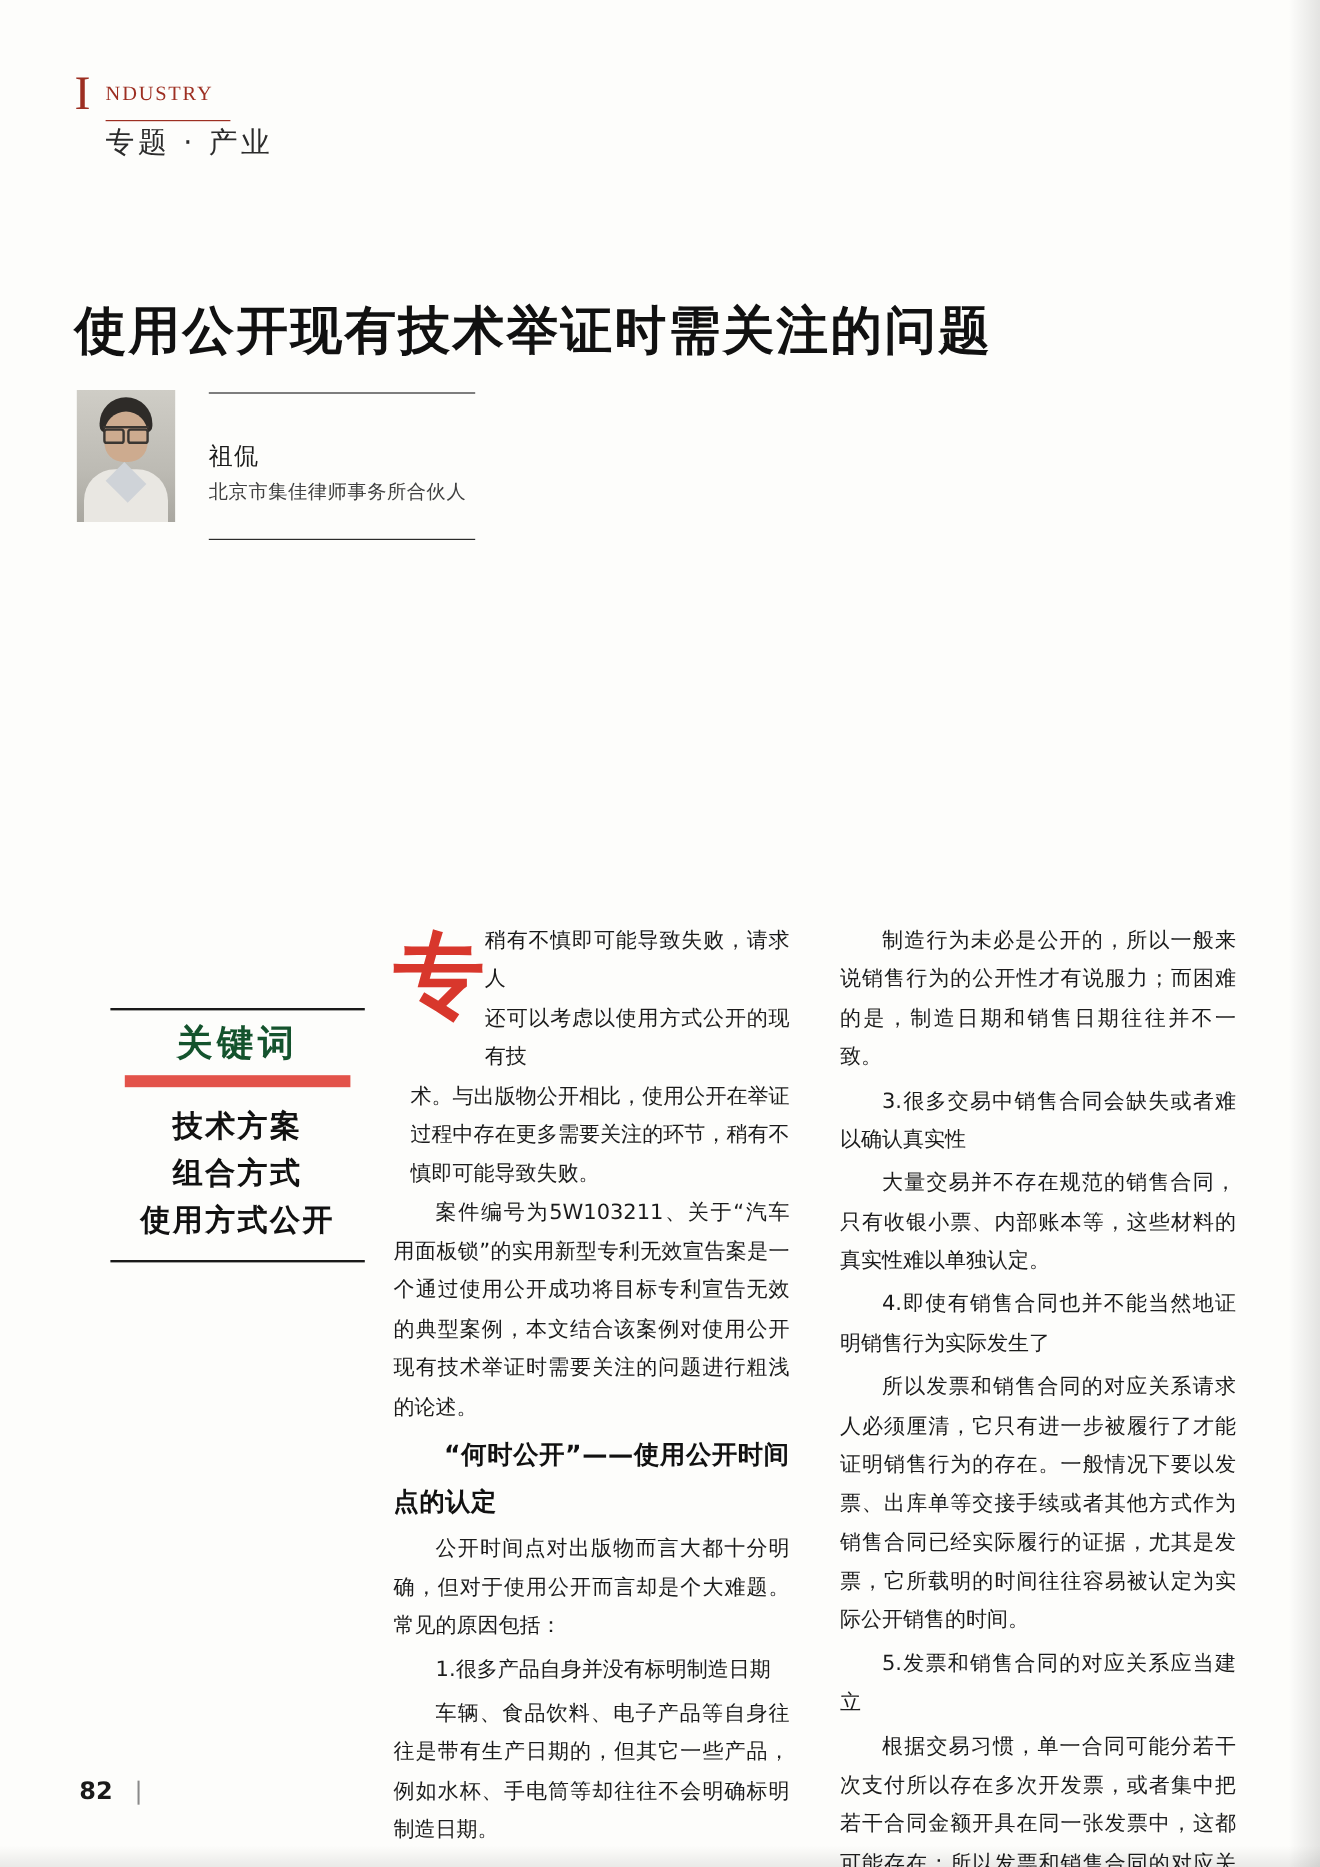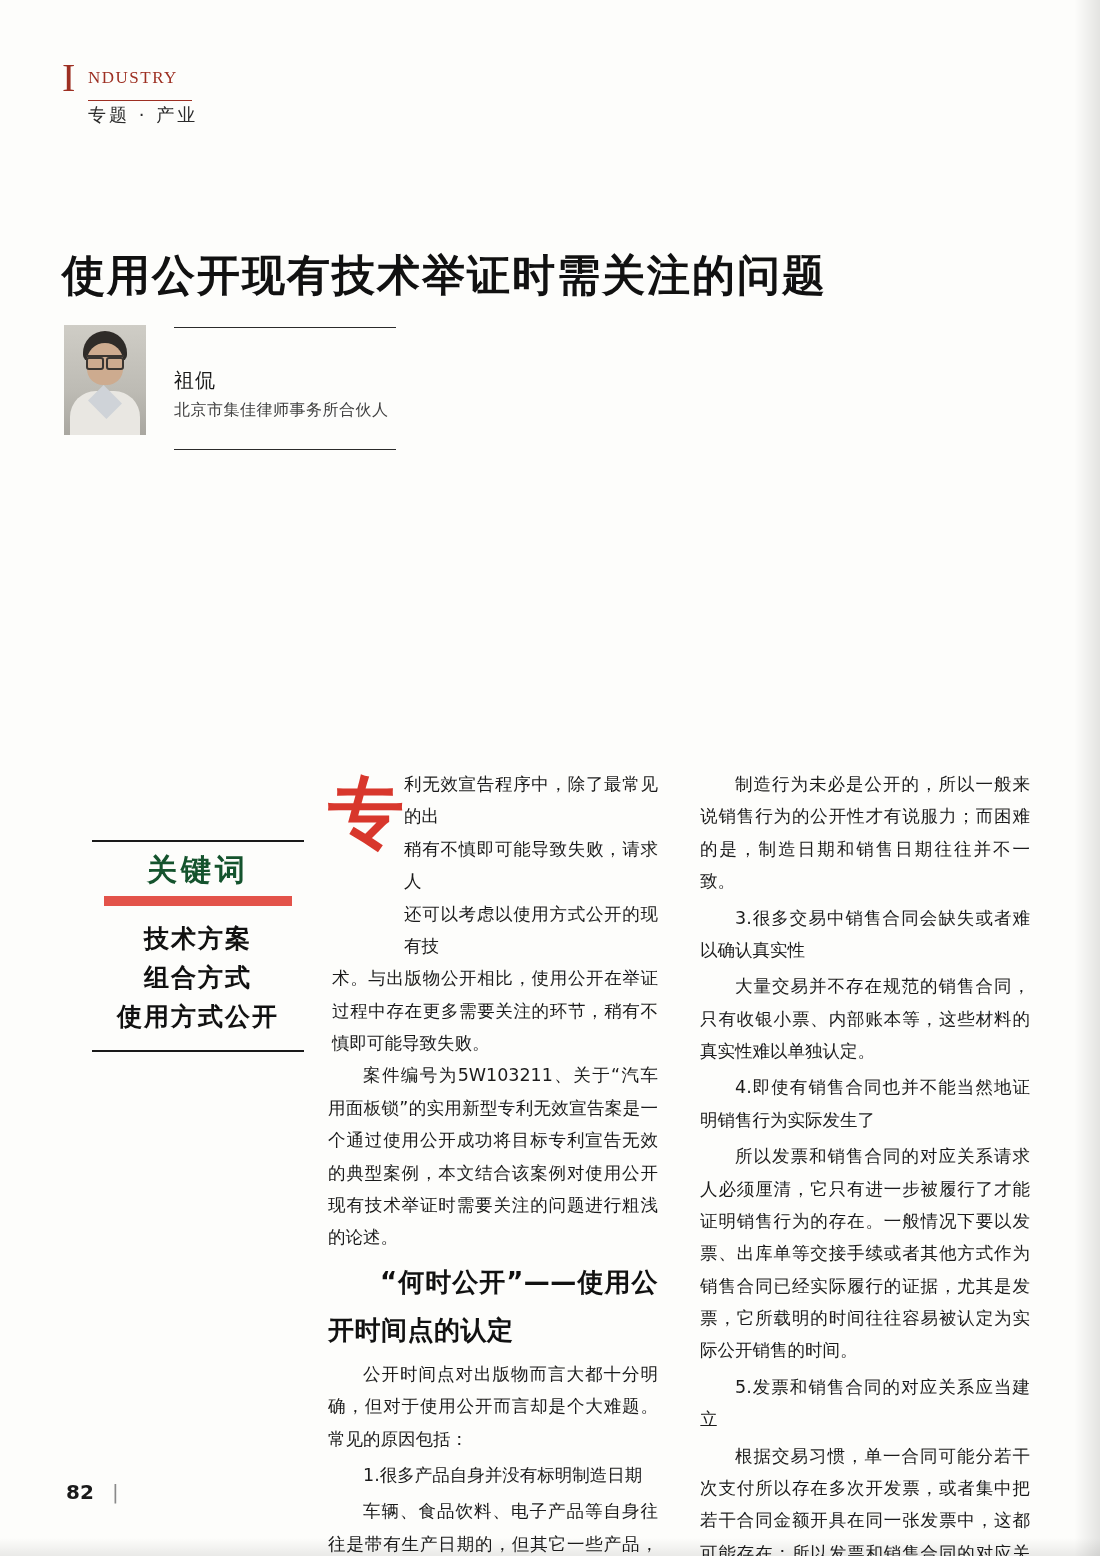--- a/index.html
+++ b/index.html
@@ -72,21 +72,21 @@
     top: 44px;
     width: 104px;
     height: 1px;
     background: #9d2f22;
   }
   .runhead .cn {
     position: absolute;
     left: 26px;
     top: 47px;
     font-family: "DejaVu Sans", sans-serif;
-    font-size: 18px;
+    font-size: 24px;
     letter-spacing: 3px;
     color: #2b2b2b;
   }
 
   
   .title {
     position: absolute;
     left: 62px;
     top: 218px;
     width: 980px;
@@ -290,26 +290,26 @@
     text-align: center;
   }
   .drop-para .l1,
   .drop-para .l2,
   .drop-para .l3 {
     margin-left: 76px;
     display: block;
   }
   .drop-para .rest {
     display: block;
-    margin-left: 4px;
+    margin-left: 14px;
   }
   .subhead {
     font-family: "DejaVu Sans", sans-serif;
     font-weight: bold;
-    font-size: 26px;
+    font-size: 21px;
     letter-spacing: 0.5px;
     color: #111;
     margin: 24px 0 8px 0;
     text-indent: 0;
   }
 
   
   .folio {
     position: absolute;
     left: 66px;
@@ -363,21 +363,20 @@
     <div class="kw-bar"></div>
     <div class="kw-item">技术方案</div>
     <div class="kw-item">组合方式</div>
     <div class="kw-item">使用方式公开</div>
     <div class="kw-rule-bottom"></div>
   </div>
 
   <div class="col col-left">
     <div class="drop-para">
       <span class="dropcap">专</span>
-      <span class="l1">利无效宣告程序中，除了最常见的出</span>
       <span class="l2">稍有不慎即可能导致失败，请求人</span>
       <span class="l3">还可以考虑以使用方式公开的现有技</span>
       <span class="rest">术。与出版物公开相比，使用公开在举证过程中存在更多需要关注的环节，稍有不慎即可能导致失败。</span>
     </div>
     <p>案件编号为5W103211、关于“汽车用面板锁”的实用新型专利无效宣告案是一个通过使用公开成功将目标专利宣告无效的典型案例，本文结合该案例对使用公开现有技术举证时需要关注的问题进行粗浅的论述。</p>
     <p class="subhead">“何时公开”——使用公开时间点的认定</p>
     <p>公开时间点对出版物而言大都十分明确，但对于使用公开而言却是个大难题。常见的原因包括：</p>
     <p>1.很多产品自身并没有标明制造日期</p>
     <p>车辆、食品饮料、电子产品等自身往往是带有生产日期的，但其它一些产品，例如水杯、手电筒等却往往不会明确标明制造日期。</p>
 

